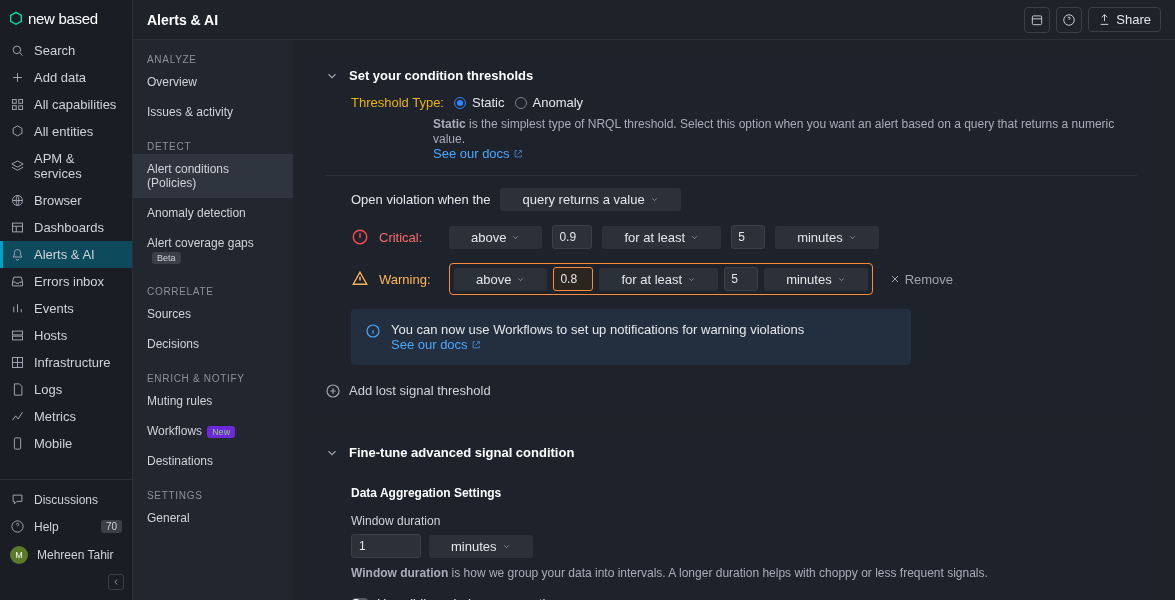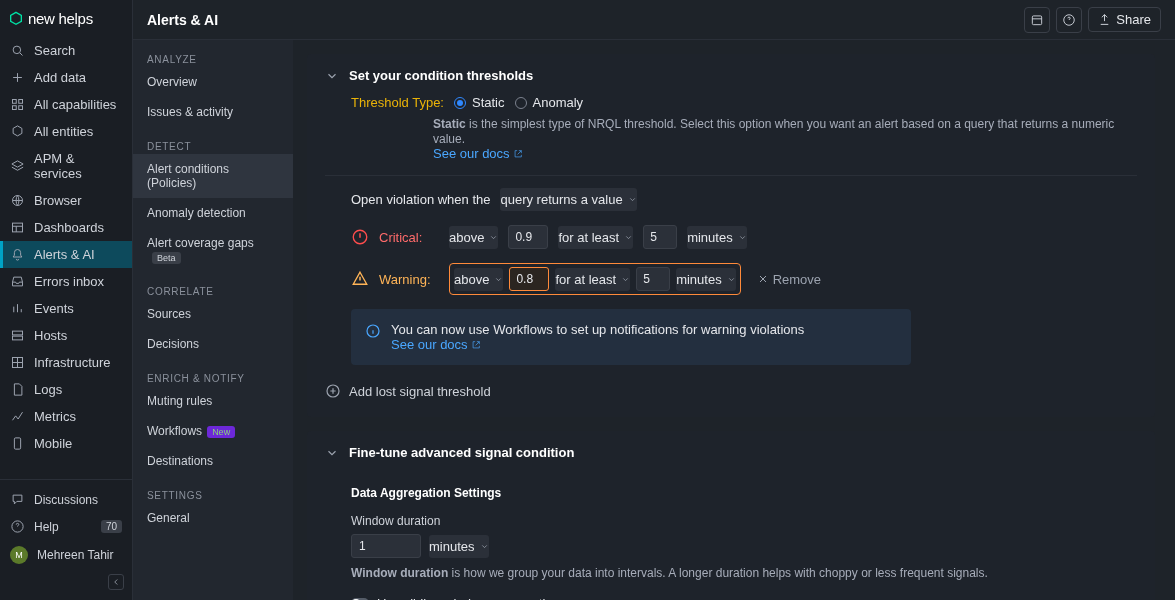--- a/index.html
+++ b/index.html
@@ -39,41 +39,41 @@
 
 .content { flex:1; overflow-y:auto; padding:14px 20px 30px 14px; }
 .card { background:#1e232b; border-radius:4px; padding:14px 18px 18px; margin-bottom:14px; }
 .card-head { display:flex; align-items:center; gap:10px; cursor:pointer; }
 .card-head h2 { font-size:13px; font-weight:600; color:#fff; }
 .chev { width:14px; height:14px; stroke:#9ca3af; fill:none; stroke-width:2; }
 .row { display:flex; align-items:center; gap:10px; margin-top:12px; }
 .row.indent { margin-left:26px; }
 .label { color:#eab308; }
 .sub { color:#a7adba; font-size:12px; }
-.pill { background:#2b3039; border-radius:3px; padding:4px 0; display:inline-flex; align-items:center; gap:5px; cursor:pointer; color:#e5e7eb; }
+.pill { background:#2b3039; border-radius:3px; padding:4px 22px; display:inline-flex; align-items:center; gap:5px; cursor:pointer; color:#e5e7eb; }
 .pill .c { width:9px; height:9px; stroke:#9ca3af; fill:none; stroke-width:2; }
 .radio { width:12px; height:12px; border:1.5px solid #7b818e; border-radius:50%; display:inline-block; position:relative; }
 .radio.sel { border-color:#2f88ff; }
 .radio.sel::after { content:""; position:absolute; inset:2px; background:#2f88ff; border-radius:50%; }
 .hr { height:1px; background:#2a2f38; margin:14px 0 12px; }
 .link { color:#4aa7ff; cursor:pointer; display:inline-flex; align-items:center; gap:3px; }
 .ext { width:10px; height:10px; stroke:#4aa7ff; fill:none; stroke-width:1.6; }
 
 .sev { display:flex; align-items:center; gap:10px; margin-top:14px; padding-left:26px; }
 .sev-ico { width:18px; height:18px; }
 .sev-name { width:60px; }
 .num { width:40px; background:#2b3039; border:1px solid #3a3f48; border-radius:3px; padding:4px 6px; color:#e5e7eb; font-size:12px; }
 .num.hi { border-color:#ff8a3a; background:#2b2520; }
 .warnbox { border:1px solid #ff8a3a; border-radius:4px; padding:3px 4px; display:flex; gap:6px; align-items:center; }
 .remove { margin-left:6px; display:flex; align-items:center; gap:4px; cursor:pointer; color:#9ca3af; }
 .remove svg { width:12px; height:12px; stroke:#9ca3af; }
 
 .info { background:#232f3f; border-radius:4px; padding:13px 14px; display:flex; gap:10px; margin:14px 0 0 26px; width:560px; }
 .info .ii { width:16px; height:16px; stroke:#4aa7ff; fill:none; stroke-width:1.8; flex-shrink:0; margin-top:1px; }
-.addrow { display:flex; align-items:center; gap:8px; margin:18px 0 0 0; cursor:pointer; color:#cfd3da; }
+.addrow { display:flex; gap:8px; margin:18px 0 0 0; cursor:pointer; color:#cfd3da; }
 .addrow .plus { width:16px; height:16px; stroke:#9ca3af; fill:none; stroke-width:1.8; }
 
 .h3 { font-weight:600; color:#fff; font-size:12px; margin-top:14px; }
 .fieldlabel { color:#cfd3da; margin-top:14px; font-size:12px; }
 .inline { display:flex; align-items:center; gap:8px; margin-top:6px; }
 .txt { width:70px; background:#2b3039; border:1px solid #3a3f48; border-radius:3px; padding:4px 7px; color:#e5e7eb; font-size:12px; }
 .desc { color:#a7adba; font-size:12px; margin-top:7px; line-height:1.4; }
 .toggle { width:18px; height:10px; background:#555c68; border-radius:5px; position:relative; cursor:pointer; }
 .toggle::after { content:""; width:8px; height:8px; background:#fff; border-radius:50%; position:absolute; left:1px; top:1px; }
 .r { display:flex; gap:6px; align-items:center; cursor:pointer; }
@@ -85,21 +85,21 @@
 <body>
 
 <div class="app">
 
   <div class="leftnav">
     <div class="leftnav-top">
       <div class="brand">
         <svg viewBox="0 0 24 24">
             <path d="M12 2l8 4.5v9L12 20l-8-4.5v-9L12 2z" fill="none" stroke="#00e0a4" stroke-width="2"></path>
           </svg>
-        <span class="brand-text">new helps</span>
+        <span class="brand-text">new based</span>
       </div>
     </div>
     <div class="nav-items" id="nav-items">
         <div class="nav-item">
           <svg class="ico" viewBox="0 0 24 24">
             <circle cx="11" cy="11" r="6"></circle>
             <path d="M20 20l-4-4"></path>
           </svg>
           <span>Search</span>
         </div>

